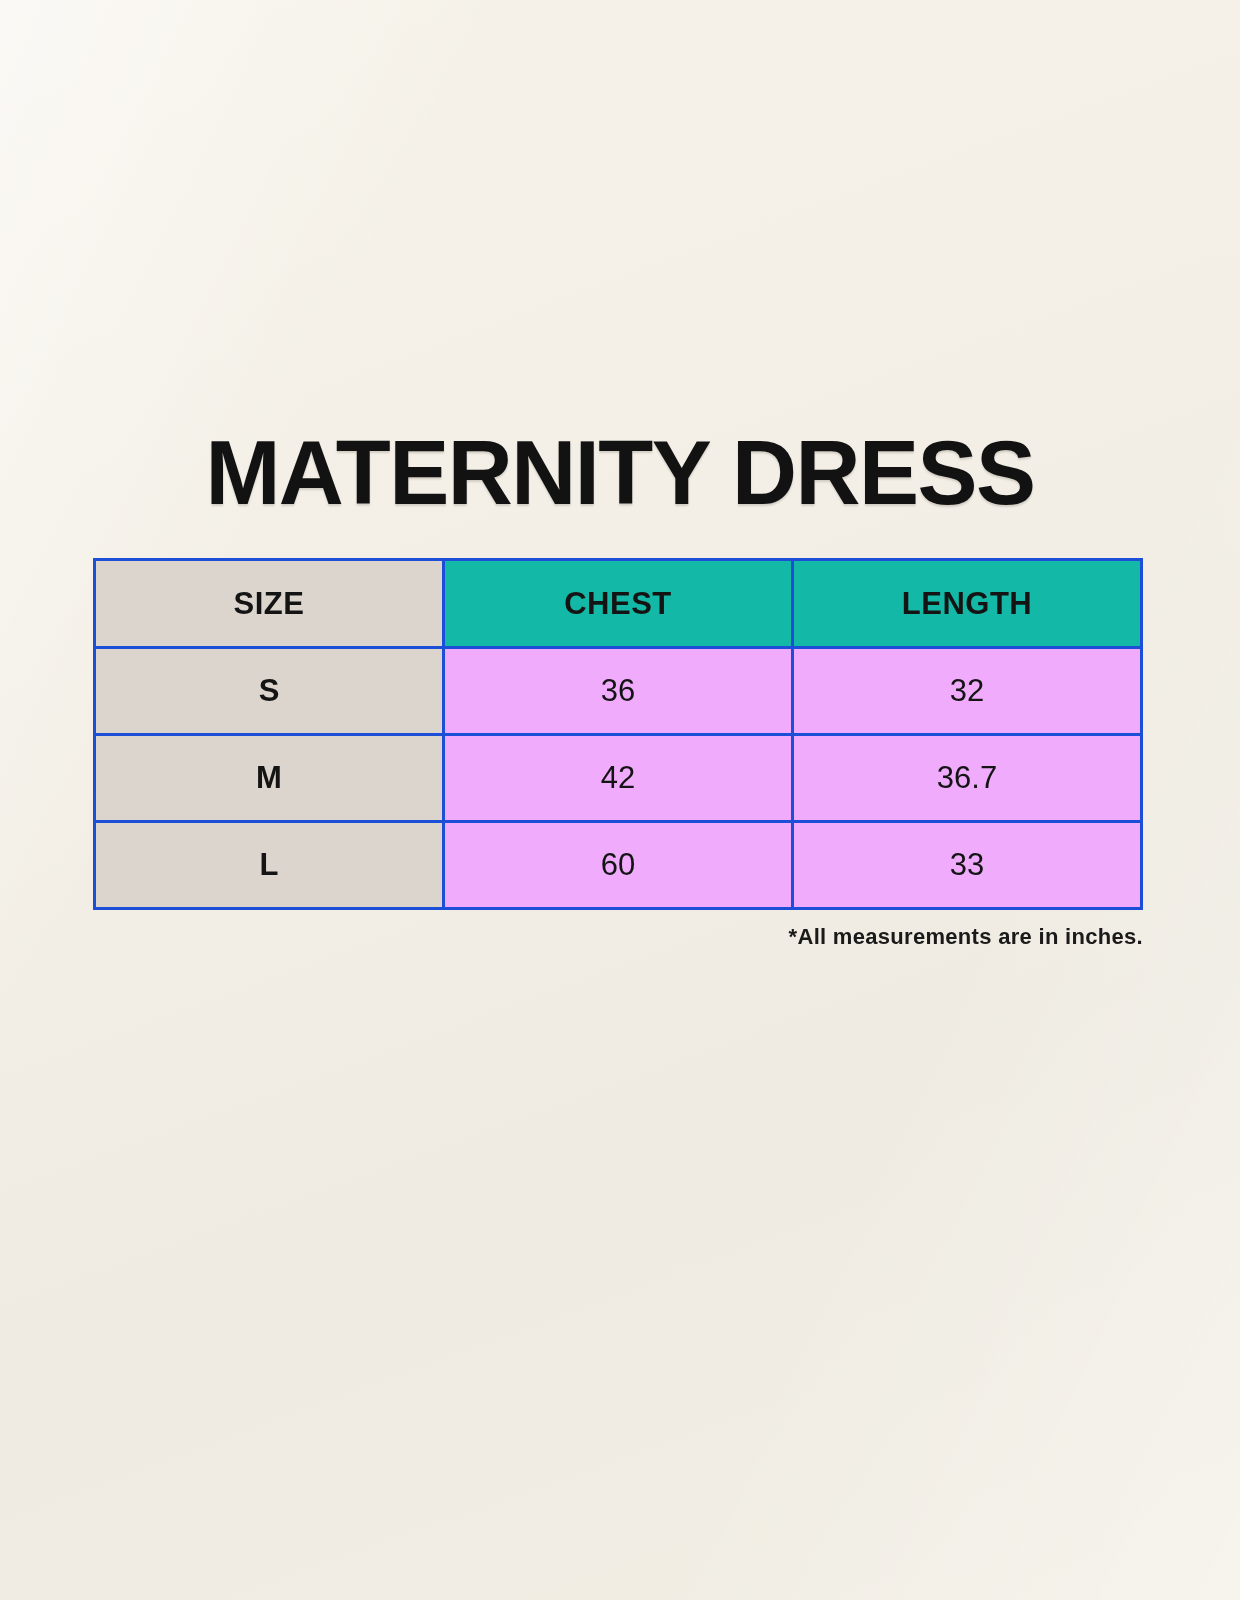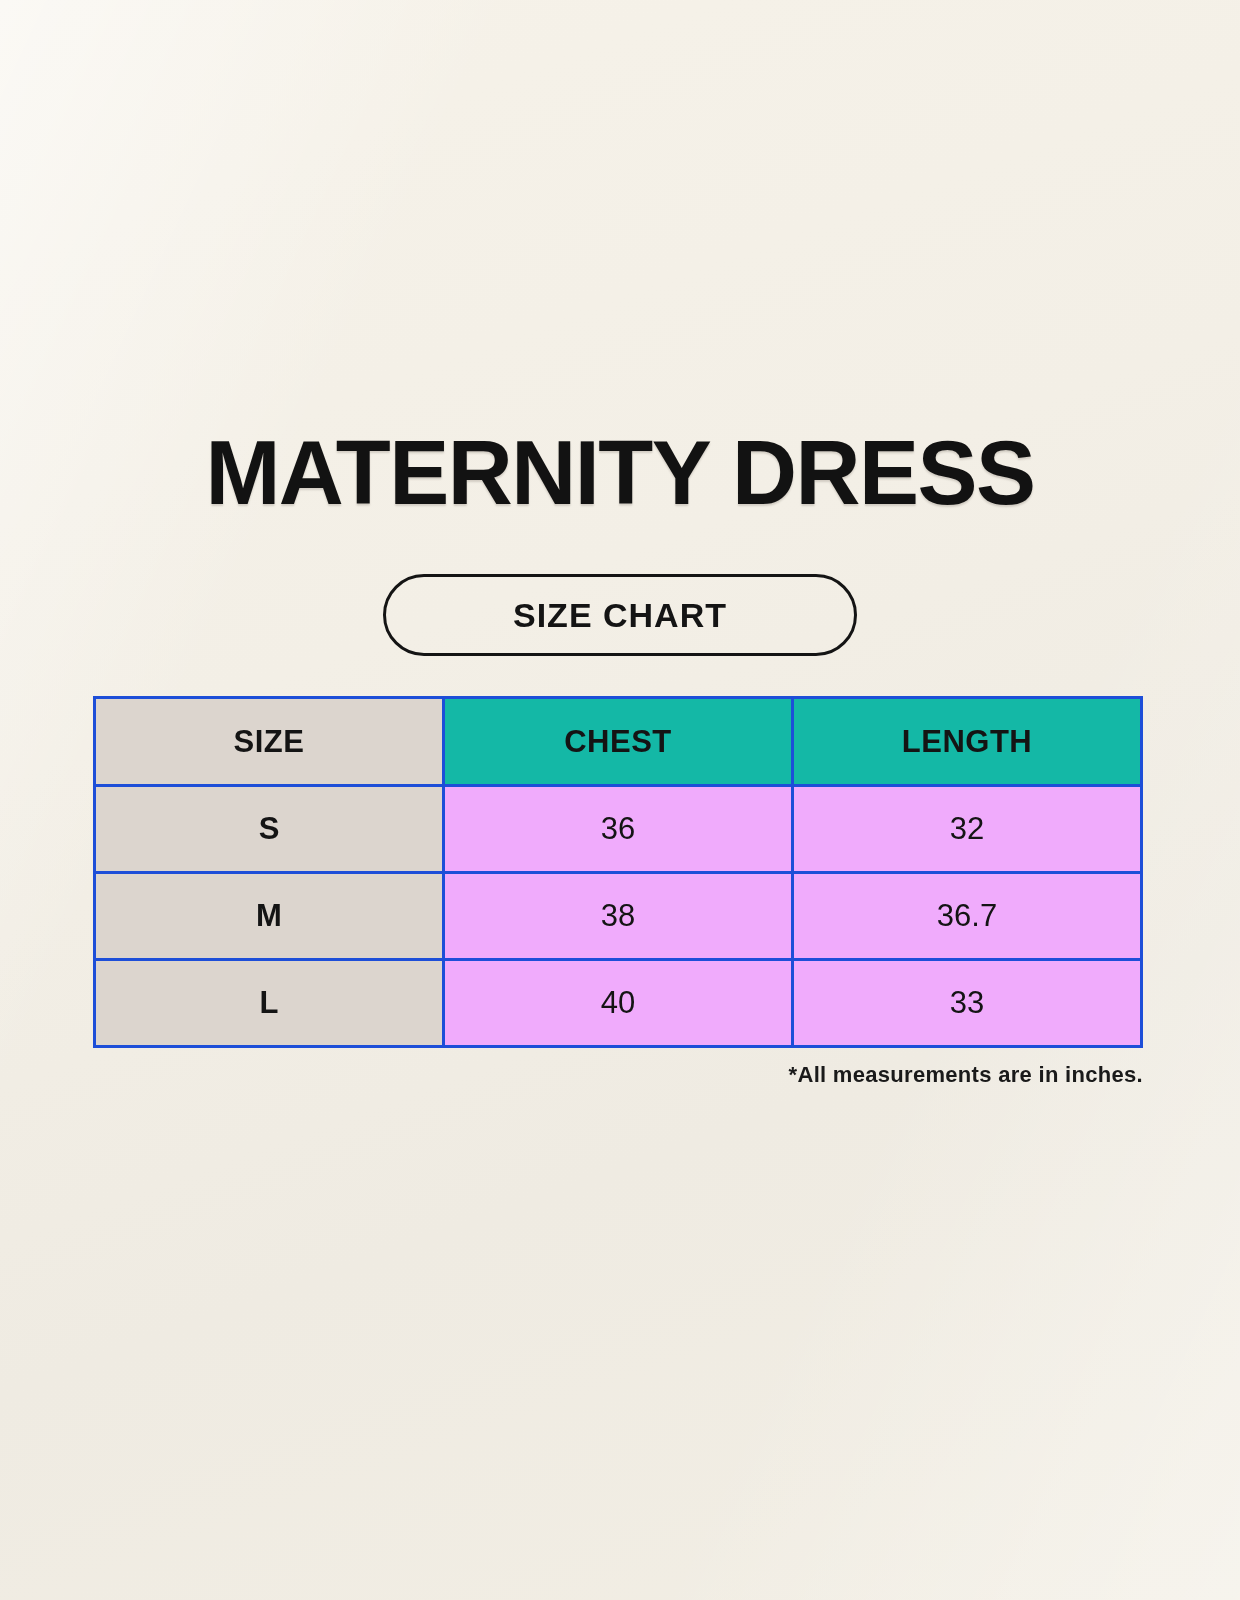--- a/index.html
+++ b/index.html
@@ -97,48 +97,43 @@
     color: #1a1a1a;
   }
 </style>
 </head>
 <body>
 
 <div class="page">
 
   <h1 class="title">MATERNITY DRESS</h1>
 
-  <div class="pill-wrap">
-    <div class="pill">
-      <span>SIZE CHART</span>
-    </div>
-  </div>
 
   <table class="size-table">
     <thead>
       <tr>
         <th class="col-size-bg">SIZE</th>
         <th class="col-accent-bg">CHEST</th>
         <th class="col-accent-bg">LENGTH</th>
       </tr>
     </thead>
     <tbody>
       <tr>
         <td class="col-size-bg size-label">S</td>
         <td class="cell-bg value-cell">36</td>
         <td class="cell-bg value-cell">32</td>
       </tr>
       <tr>
         <td class="col-size-bg size-label">M</td>
-        <td class="cell-bg value-cell">38</td>
+        <td class="cell-bg value-cell">42</td>
         <td class="cell-bg value-cell">36.7</td>
       </tr>
       <tr>
         <td class="col-size-bg size-label">L</td>
-        <td class="cell-bg value-cell">40</td>
+        <td class="cell-bg value-cell">60</td>
         <td class="cell-bg value-cell">33</td>
       </tr>
     </tbody>
   </table>
 
   <div class="footnote">*All measurements are in inches.</div>
 
 </div>
 
 </body></html>

